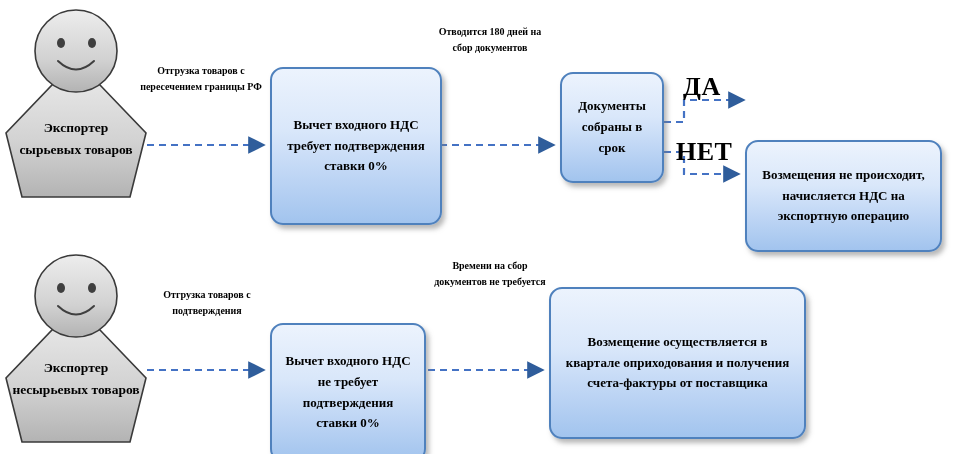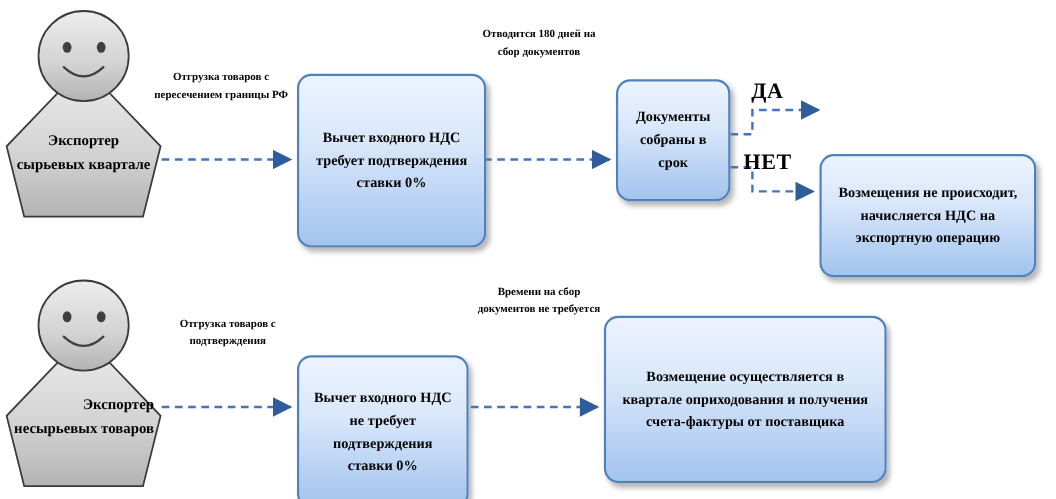--- a/index.html
+++ b/index.html
@@ -14,21 +14,21 @@
     background:linear-gradient(180deg,#ecf3fd 0%,#d9e7fa 40%,#bcd4f4 72%,#a2c4ee 100%);
     border:2px solid #4f81bd; border-radius:13px;
     box-shadow:3px 4px 5px rgba(125,125,125,0.55);
     padding:6px 9px;
   }
   .flow-label {
     position:absolute; text-align:center; font-weight:bold;
     font-size:10px; line-height:1.6;
   }
   .decision-label {
-    position:absolute; font-weight:bold; font-size:20px; letter-spacing:0.5px;
+    position:absolute; font-weight:bold; font-size:26px; letter-spacing:0.5px;
   }
   .actor-label {
     position:absolute; text-align:center; font-weight:bold;
     font-size:13.5px; line-height:1.65;
   }
   .conn { stroke:#4472c4; stroke-width:2.2; stroke-dasharray:7 5; fill:none; }
   .head,.bodyshape { fill:url(#grayGrad); stroke:#3a3a3a; stroke-width:1.6; }
   .eye { fill:#3f3f3f; }
   .smile { fill:none; stroke:#3f3f3f; stroke-width:2; stroke-linecap:round; }
 </style>
@@ -66,22 +66,22 @@
     </g>
 
     <path class="conn" d="M147,145 L264,145" marker-end="url(#arrowhead)"></path>
     <path class="conn" d="M428,145 L554,145" marker-end="url(#arrowhead)"></path>
     <path class="conn" d="M664,122 L684,122 L684,100 L744,100" marker-end="url(#arrowhead)"></path>
     <path class="conn" d="M664,152 L684,152 L684,174 L739,174" marker-end="url(#arrowhead)"></path>
     <path class="conn" d="M147,370 L264,370" marker-end="url(#arrowhead)"></path>
     <path class="conn" d="M428,370 L543,370" marker-end="url(#arrowhead)"></path>
   </svg>
 
-  <div class="actor-label" style="left:12px; top:117px; width:128px;">Экспортер сырьевых квартале</div>
-  <div class="actor-label" style="left:12px; top:357px; width:128px;text-align:right;">Экспортер несырьевых товаров</div>
+  <div class="actor-label" style="left:12px; top:117px; width:128px;">Экспортер сырьевых товаров</div>
+  <div class="actor-label" style="left:12px; top:357px; width:128px;">Экспортер несырьевых товаров</div>
 
   <div class="node" style="left:270px; top:67px; width:172px; height:158px;">Вычет входного НДС требует подтверждения ставки 0%</div>
   <div class="node" style="left:560px; top:72px; width:104px; height:111px;">Документы собраны в срок</div>
   <div class="node" style="left:745px; top:140px; width:197px; height:112px;">Возмещения не происходит, начисляется НДС на экспортную операцию</div>
 
   <div class="node" style="left:270px; top:291px; width:156px; height:139px;margin-top:32px;">Вычет входного НДС  не требует подтверждения ставки 0%</div>
   <div class="node" style="left:549px; top:287px; width:257px; height:152px;">Возмещение осуществляется в квартале оприходования и получения счета-фактуры от поставщика</div>
 
   <div class="flow-label" style="left:126px; top:63px; width:150px;">Отгрузка товаров с пересечением границы РФ</div>
   <div class="flow-label" style="left:428px; top:24px; width:124px;">Отводится 180 дней на сбор документов</div>

